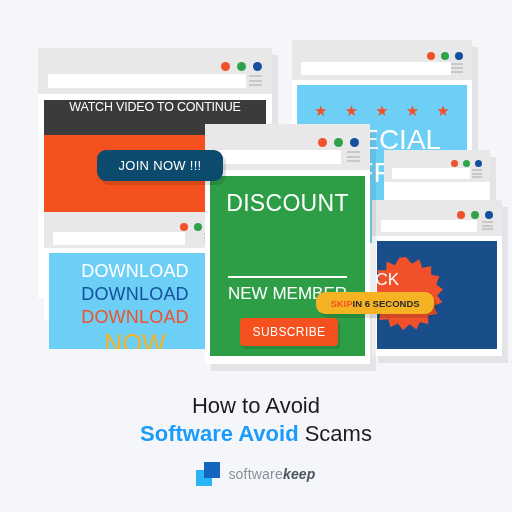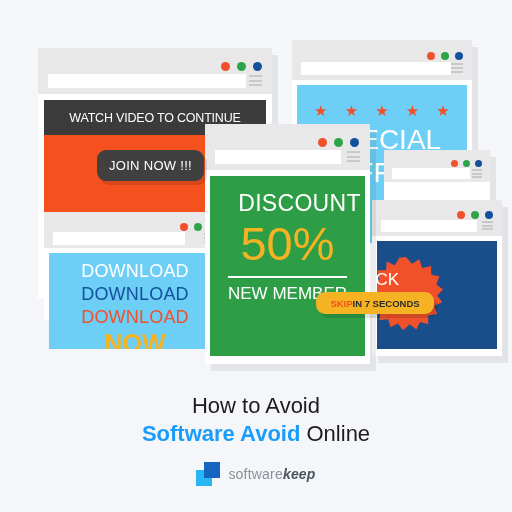--- a/index.html
+++ b/index.html
@@ -29,21 +29,21 @@
   
   #win-video { left:38px; top:48px; width:234px; height:250px; }
   #win-video .win-bar { height:46px; }
   #win-video .dots { right:10px; top:14px; gap:7px; }
   #win-video .dot { width:9px; height:9px; }
   #win-video .urlbar { left:10px; top:26px; width:198px; height:14px; }
   #win-video .burger { right:10px; top:27px; width:13px; height:11px; }
   #win-video .burger i { height:2px; }
   #win-video .canvas { left:6px; top:52px; width:222px; height:192px; background:#f4511e; }
   .video-banner { position:absolute; left:0; top:0; width:100%; height:35px;
-                  background:#3b3b3b; display:flex; align-items:center;
+                  background:#3b3b3b; display:flex; 
                   justify-content:center; }
   .video-banner span { color:#ffffff; font-size:12.5px; letter-spacing:-0.2px;
                        white-space:nowrap; }
   .play-circle { position:absolute; left:50%; top:118px; transform:translateX(-50%);
                  width:86px; height:86px; border-radius:50%; background:#ffffff; }
   .play-tri { position:absolute; left:50%; top:140px; margin-left:-10px;
               width:0; height:0; border-left:44px solid #3b3b3b;
               border-top:24px solid transparent; border-bottom:24px solid transparent; }
 
   
@@ -100,50 +100,50 @@
   #win-download .dot { width:8px; height:8px; }
   #win-download .urlbar { left:9px; top:20px; width:132px; height:13px; }
   #win-download .burger { right:10px; top:21px; width:12px; height:10px; }
   #win-download .burger i { height:2px; }
   #win-download .canvas { left:5px; top:41px; width:172px; height:96px; background:#6dcff6; }
   .dl-lines { position:absolute; left:0; top:7px; width:100%; text-align:center; }
   .dl-lines div { font-size:18px; line-height:23px; letter-spacing:0.2px; }
   .dl-1 { color:#ffffff; }
   .dl-2 { color:#14509e; }
   .dl-3 { color:#f0512a; }
-  .dl-4 { color:#f5b324; font-size:25px !important; line-height:28px !important;font-weight:bold; }
+  .dl-4 { color:#f5b324; font-size:25px !important; line-height:28px !important; }
 
   
   #win-discount { left:205px; top:124px; width:165px; height:240px; }
   #win-discount .win-bar { height:46px; }
   #win-discount .dots { right:11px; top:14px; gap:7px; }
   #win-discount .dot { width:9px; height:9px; }
   #win-discount .urlbar { left:10px; top:26px; width:126px; height:14px; }
   #win-discount .burger { right:10px; top:27px; width:13px; height:11px; }
   #win-discount .burger i { height:2px; }
   #win-discount .canvas { left:5px; top:52px; width:155px; height:180px; background:#2e9e46; }
   .disc-title { position:absolute; left:0; top:14px; width:100%; text-align:center;
-                color:#ffffff; font-size:23px; letter-spacing:0.3px;margin-left:12px; }
+                color:#ffffff; font-size:23px; letter-spacing:0.3px; }
   .disc-pct { position:absolute; left:0; top:42px; width:100%; text-align:center;
               color:#f5b324; font-size:47px; line-height:52px; }
   .disc-rule { position:absolute; left:18px; top:100px; width:119px; height:2px;
                background:#ffffff; }
   .disc-sub { position:absolute; left:0; top:108px; width:100%; text-align:center;
               color:#ffffff; font-size:17px; }
   .disc-btn { position:absolute; left:30px; top:142px; width:98px; height:28px;
               background:#f4511e; border-radius:4px; display:flex;
               align-items:center; justify-content:center;
               box-shadow:2px 3px 0 rgba(0,0,0,0.12); }
   .disc-btn span { color:#ffffff; font-size:12px; letter-spacing:0.4px; }
 
   
   .pill { position:absolute; border-radius:9px; display:flex;
           align-items:center; justify-content:center;
           box-shadow:3px 4px 0 rgba(0,0,0,0.12); }
-  #join-now { left:97px; top:150px; width:107px; height:31px; background:#404040; }
+  #join-now { left:97px; top:150px; width:126px; height:31px; background:#0c4a6e; }
   #join-now span { color:#ffffff; font-size:13px; letter-spacing:0.3px; }
   #skip-pill { left:316px; top:292px; width:118px; height:22px; background:#f5b324; }
   #skip-pill .skip-w { color:#f4511e; font-size:9.5px; font-weight:bold; }
   #skip-pill .skip-rest { color:#2b2b2b; font-size:9.5px; font-weight:bold; }
 
   
   .caption { position:absolute; left:0; top:392px; width:100%; text-align:center; }
   .cap1 { color:#1c1c1c; font-size:22px; line-height:28px; }
   .cap2 { font-size:22px; line-height:28px; color:#1c1c1c; }
   .cap2 b { color:#1b9cfb; font-weight:bold; }
@@ -289,38 +289,40 @@
     </div>
     <div class="urlbar"></div>
     <div class="burger">
       <i></i>
         <i></i>
         <i></i>
     </div>
   </div>
   <div class="canvas">
     <div class="disc-title">DISCOUNT</div>
-    <div class="disc-pct">50%</div>
     <div class="disc-rule"></div>
     <div class="disc-sub">NEW MEMBER</div>
+    <div class="disc-btn">
+      <span>SUBSCRIBE</span>
+    </div>
   </div>
 </div>
 
 <div class="pill" id="join-now">
   <span>JOIN NOW !!!</span>
 </div>
 
 <div class="pill" id="skip-pill">
   <span class="skip-w">SKIP</span>
-    <span class="skip-rest"> IN 7 SECONDS</span>
+    <span class="skip-rest"> IN 6 SECONDS</span>
 </div>
 
 <div class="caption">
   <div class="cap1">How to Avoid</div>
-  <div class="cap2"><b>Software Avoid</b><span> Online</span></div>
+  <div class="cap2"><b>Software Avoid</b><span> Scams</span></div>
 </div>
 
 <div class="brand">
   <span class="logo-mark">
     <span class="sq-back"></span>
     <span class="sq-front"></span>
     <span class="sq-over"></span>
   </span>
   <span class="brand-text"><span>software</span><b>keep</b></span>
 </div>

